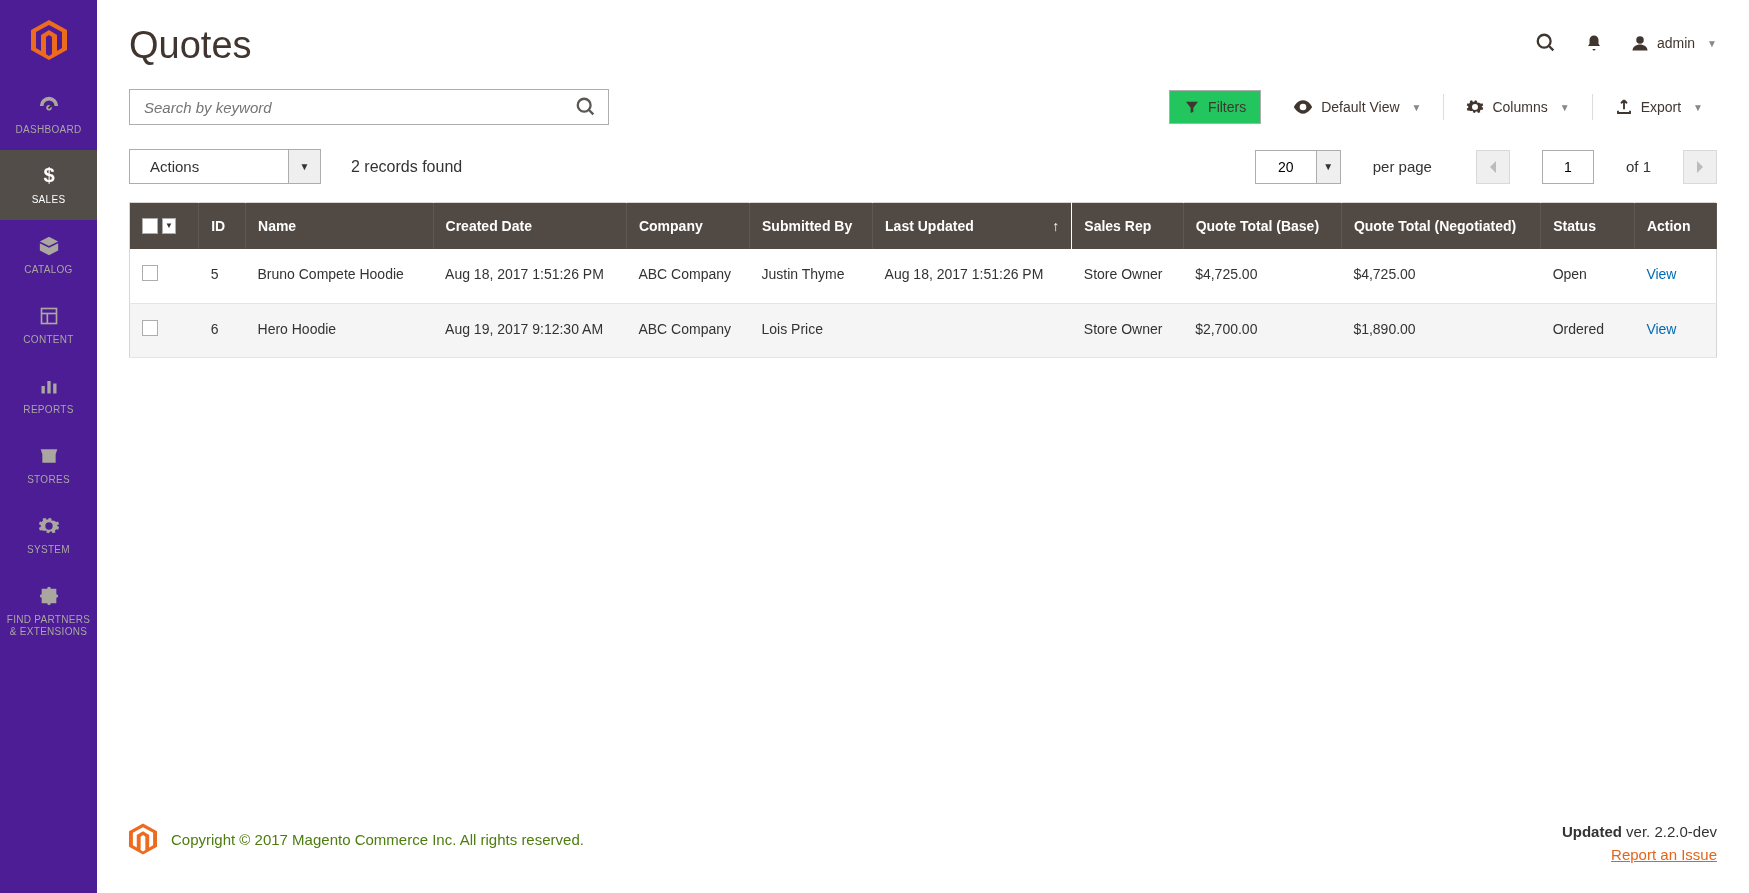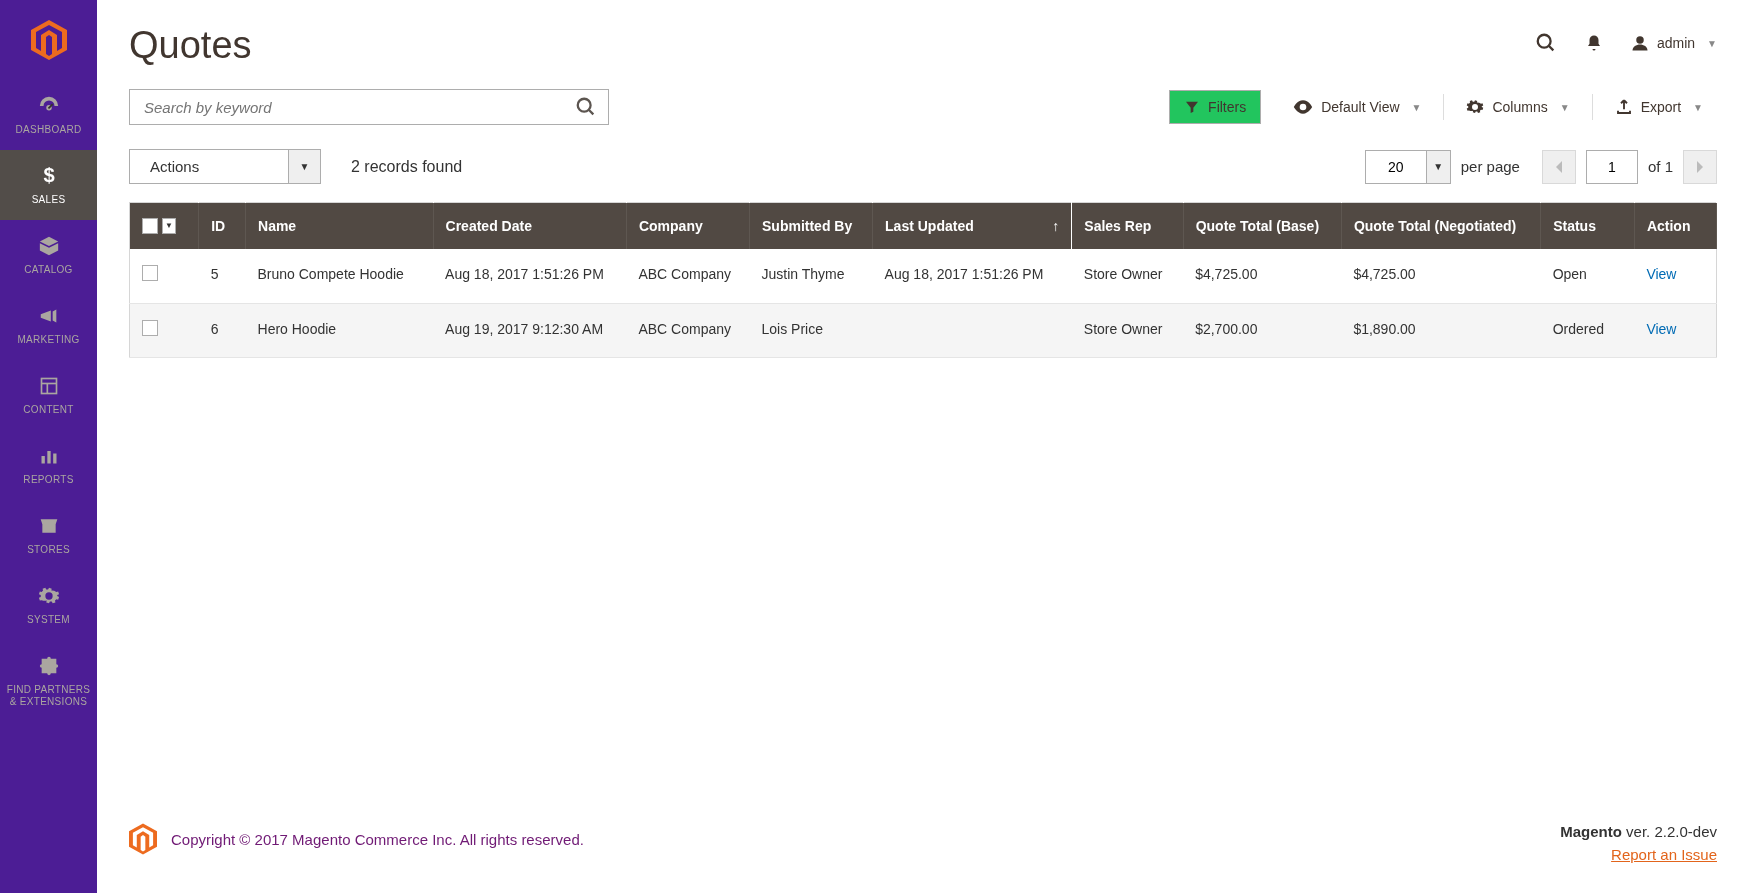--- a/index.html
+++ b/index.html
@@ -23,39 +23,39 @@
 .right-controls { display: flex; align-items: center; gap: 0; }
 .ctl-btn { display: flex; align-items: center; gap: 8px; padding: 8px 14px; cursor: pointer; color: #41362f; font-size:14px;}
 .ctl-btn.framed { border: 1px solid #adadad; background: #22c55e; }
 .ctl-sep { width:1px; height:26px; background:#ddd; margin:0 8px;}
 .caret { font-size: 10px; color: #888; margin-left:4px;}
 .toolbar2 { display: flex; align-items: center; justify-content: space-between; padding: 10px 0 18px 0; }
 .actions-select { display:flex; align-items:stretch;}
 .actions-select .sel-main { border:1px solid #adadad; padding:8px 20px; font-size:15px; min-width:160px; display:flex; align-items:center;text-align:center;}
 .actions-select .sel-caret { border:1px solid #adadad; border-left:none; background:#efefef; width:32px; display:flex; align-items:center; justify-content:center; cursor:pointer;}
 .records-found { font-size:16px; color:#333; margin-left:30px;}
-.pager { display:flex; align-items:center; gap:10px;}
+.pager { display:flex; align-items:center; gap:32px;}
 .pp-input { width:62px; height:34px; border:1px solid #adadad; text-align:center; font-size:14px;}
 .pp-caret { width:24px; height:34px; border:1px solid #adadad; border-left:none; background:#efefef; display:flex; align-items:center; justify-content:center; cursor:pointer;}
 .pp-label { font-size:15px; color:#333; margin-right:12px;}
 .nav-btn { width:34px; height:34px; border:1px solid #d9d9d9; background:#efefef; display:flex; align-items:center; justify-content:center; cursor:pointer; color:#aaa;}
 .page-input { width:52px; height:34px; border:1px solid #adadad; text-align:center; font-size:14px;}
 .of-label { font-size:15px;}
 table.grid { width:100%; border-collapse: collapse; border:1px solid #d6d6d6;}
 table.grid thead th { background:#514943; color:#fff; font-weight:600; text-align:left; padding:14px 12px; font-size:14px; border-right:1px solid rgba(255,255,255,0.08); vertical-align:middle; line-height:1.3;}
 table.grid tbody td { padding:16px 12px; font-size:14px; color:#333; vertical-align:top; border-bottom:1px solid #e5e5e5; line-height:1.4;}
 table.grid tbody tr:nth-child(even) td { background:#f5f5f5;}
 .chk { width:16px; height:16px; border:1px solid #adadad; display:inline-block; background:#fff;}
 .th-chk-wrap { display:flex; align-items:center; gap:4px;}
 .th-chk { width:16px; height:16px; border:1px solid #adadad; background:#fff;}
 .th-chk-caret { width:14px; height:16px; background:#fff; border:1px solid #adadad; display:flex; align-items:center; justify-content:center; font-size:8px; color:#333;}
 .sort-arrow { color:#fff; margin-left:auto; float:right;}
 .view-link { color:#006bb4; cursor:pointer;}
 .footer { padding:30px 32px; display:flex; justify-content:space-between; align-items:flex-start; background:#fff; border-top: none;}
-.footer-left { display:flex; align-items:center; gap:14px; color:#701a75; font-size:15px;}
+.footer-left { display:flex; align-items:center; gap:14px; color:#4d7c0f; font-size:15px;}
 .footer-right { text-align:right; color:#666; font-size:15px;}
 .footer-right .mg { color:#333;}
 .footer-right .mg b { font-weight:700;}
 .report-link { color:#e2641b; text-decoration:underline; display:block; margin-top:6px; cursor:pointer;}
 svg { display:block; }
 </style>
 </head>
 <body>
 
 <div class="sidebar">
@@ -82,28 +82,20 @@
       </span>
     <span class="sidebar-item-label">SALES</span>
   </div>
   <div class="sidebar-item">
     <span class="icon">
         <svg width="22" height="22" viewBox="0 0 24 24" fill="#aaa6a0">
           <path d="M12 2 L22 7 L12 12 L2 7 Z M2 9 L12 14 V22 L2 17 Z M22 9 V17 L12 22 V14 Z"></path>
         </svg>
       </span>
     <span class="sidebar-item-label">CATALOG</span>
-  </div>
-  <div class="sidebar-item">
-    <span class="icon">
-        <svg width="22" height="22" viewBox="0 0 24 24" fill="#aaa6a0">
-          <path d="M3 10 L14 6 V18 L3 14 Z M16 7 L20 5 V19 L16 17 Z"></path>
-        </svg>
-      </span>
-    <span class="sidebar-item-label">MARKETING</span>
   </div>
   <div class="sidebar-item">
     <span class="icon">
         <svg width="20" height="20" viewBox="0 0 24 24" fill="none" stroke="#aaa6a0" stroke-width="2">
           <rect x="3" y="3" width="18" height="18"></rect>
           <line x1="3" y1="9" x2="21" y2="9"></line>
           <line x1="10" y1="9" x2="10" y2="21"></line>
         </svg>
       </span>
     <span class="sidebar-item-label">CONTENT</span>
@@ -304,17 +296,17 @@
   </div>
 
   <div class="footer">
     <div class="footer-left">
       <svg width="28" height="32" viewBox="0 0 36 40">
           <path fill="#ED6B1F" d="M18 0 L36 10 V30 L18 40 L0 30 V10 Z M18 5 L5 12 V28 L10 31 V15 L18 10 L26 15 V31 L31 28 V12 Z M15 17 V34 L18 36 L21 34 V17 L18 15 Z"></path>
         </svg>
       <span>Copyright © 2017 Magento Commerce Inc. All rights reserved.</span>
     </div>
     <div class="footer-right">
-      <span class="mg"><b>Magento</b><span> ver. 2.2.0-dev</span></span>
+      <span class="mg"><b>Updated</b><span> ver. 2.2.0-dev</span></span>
       <a class="report-link">Report an Issue</a>
     </div>
   </div>
 </div>
 
 </body></html>

